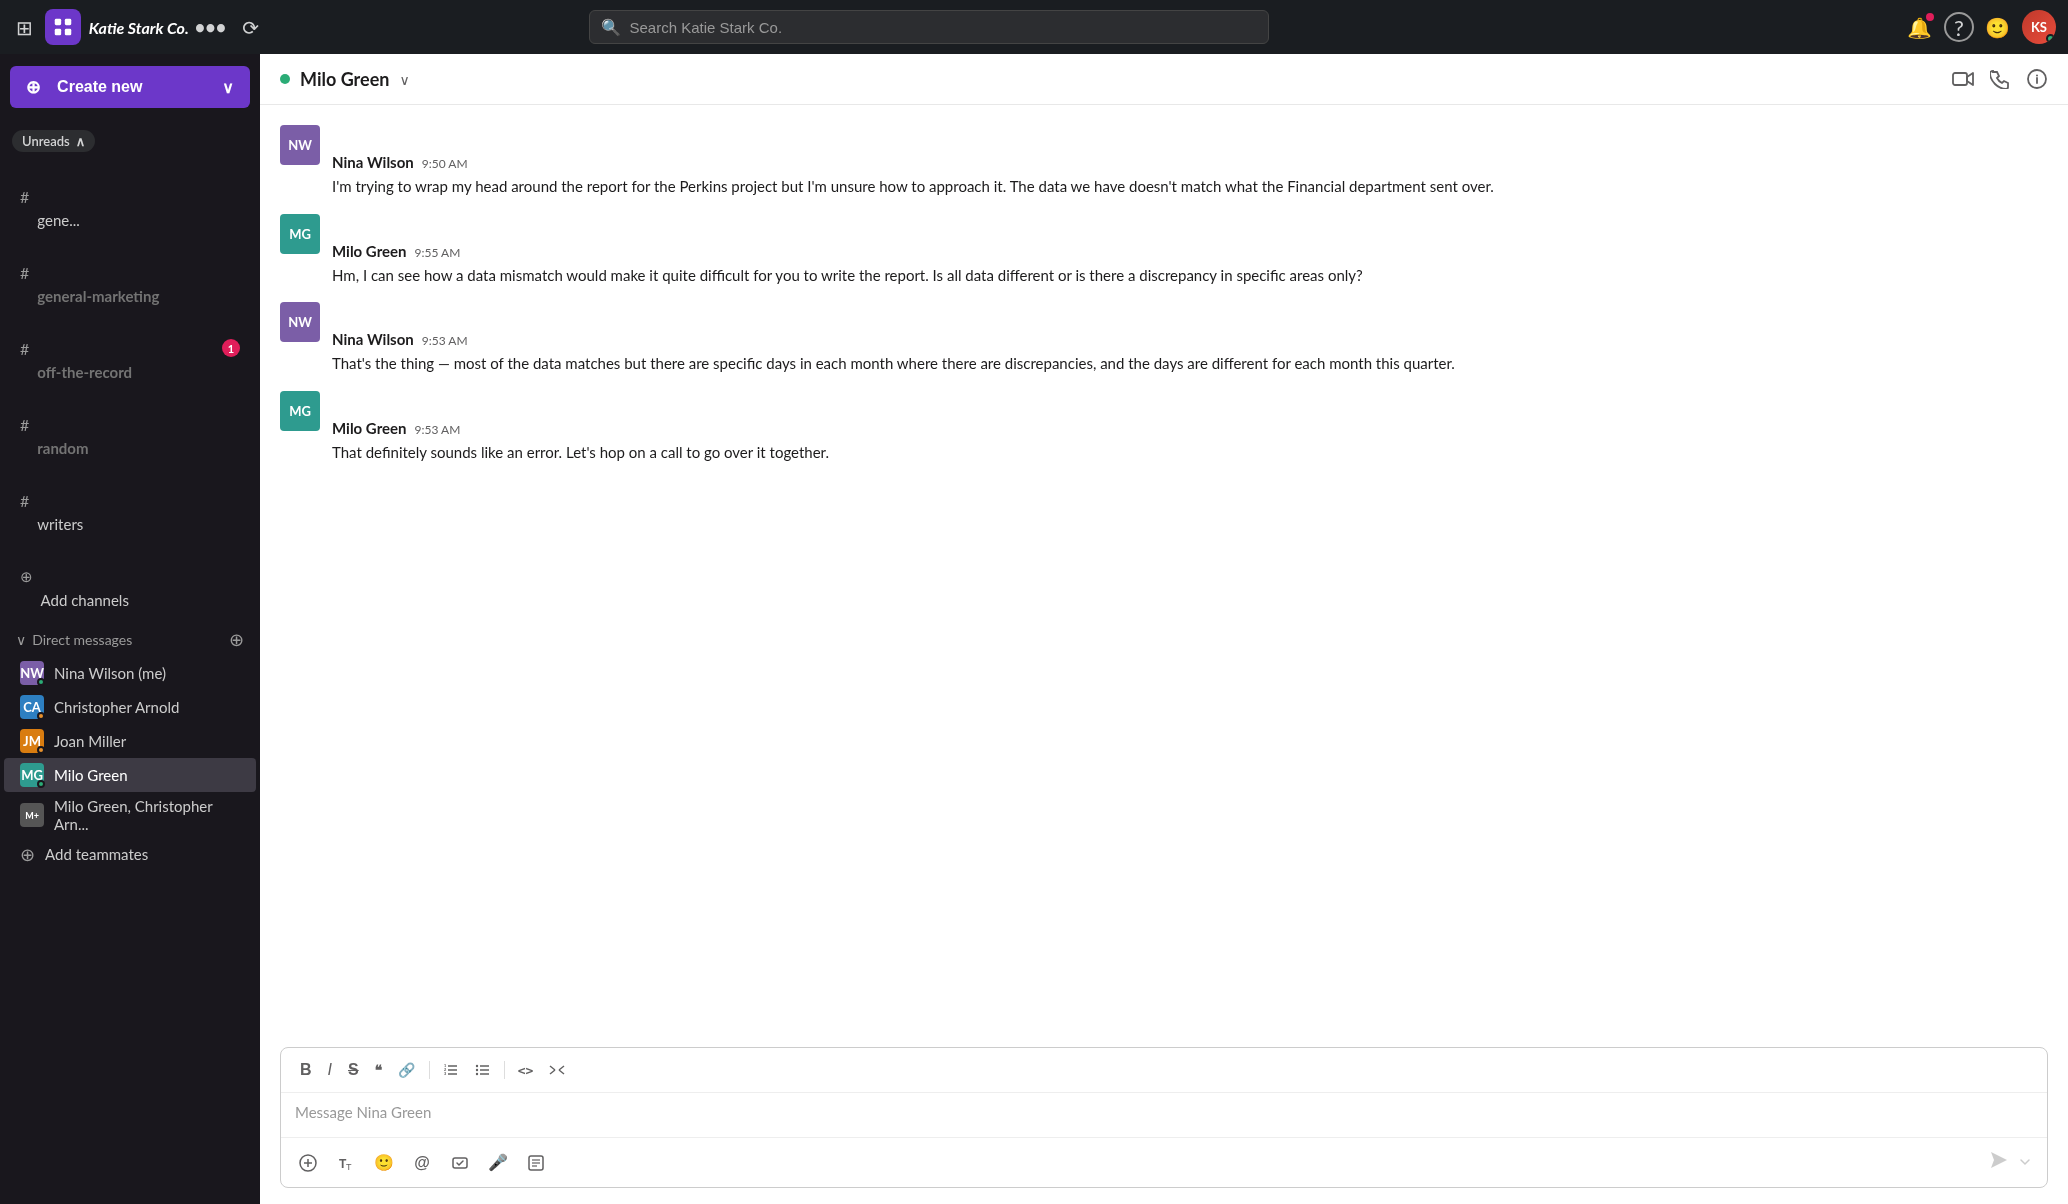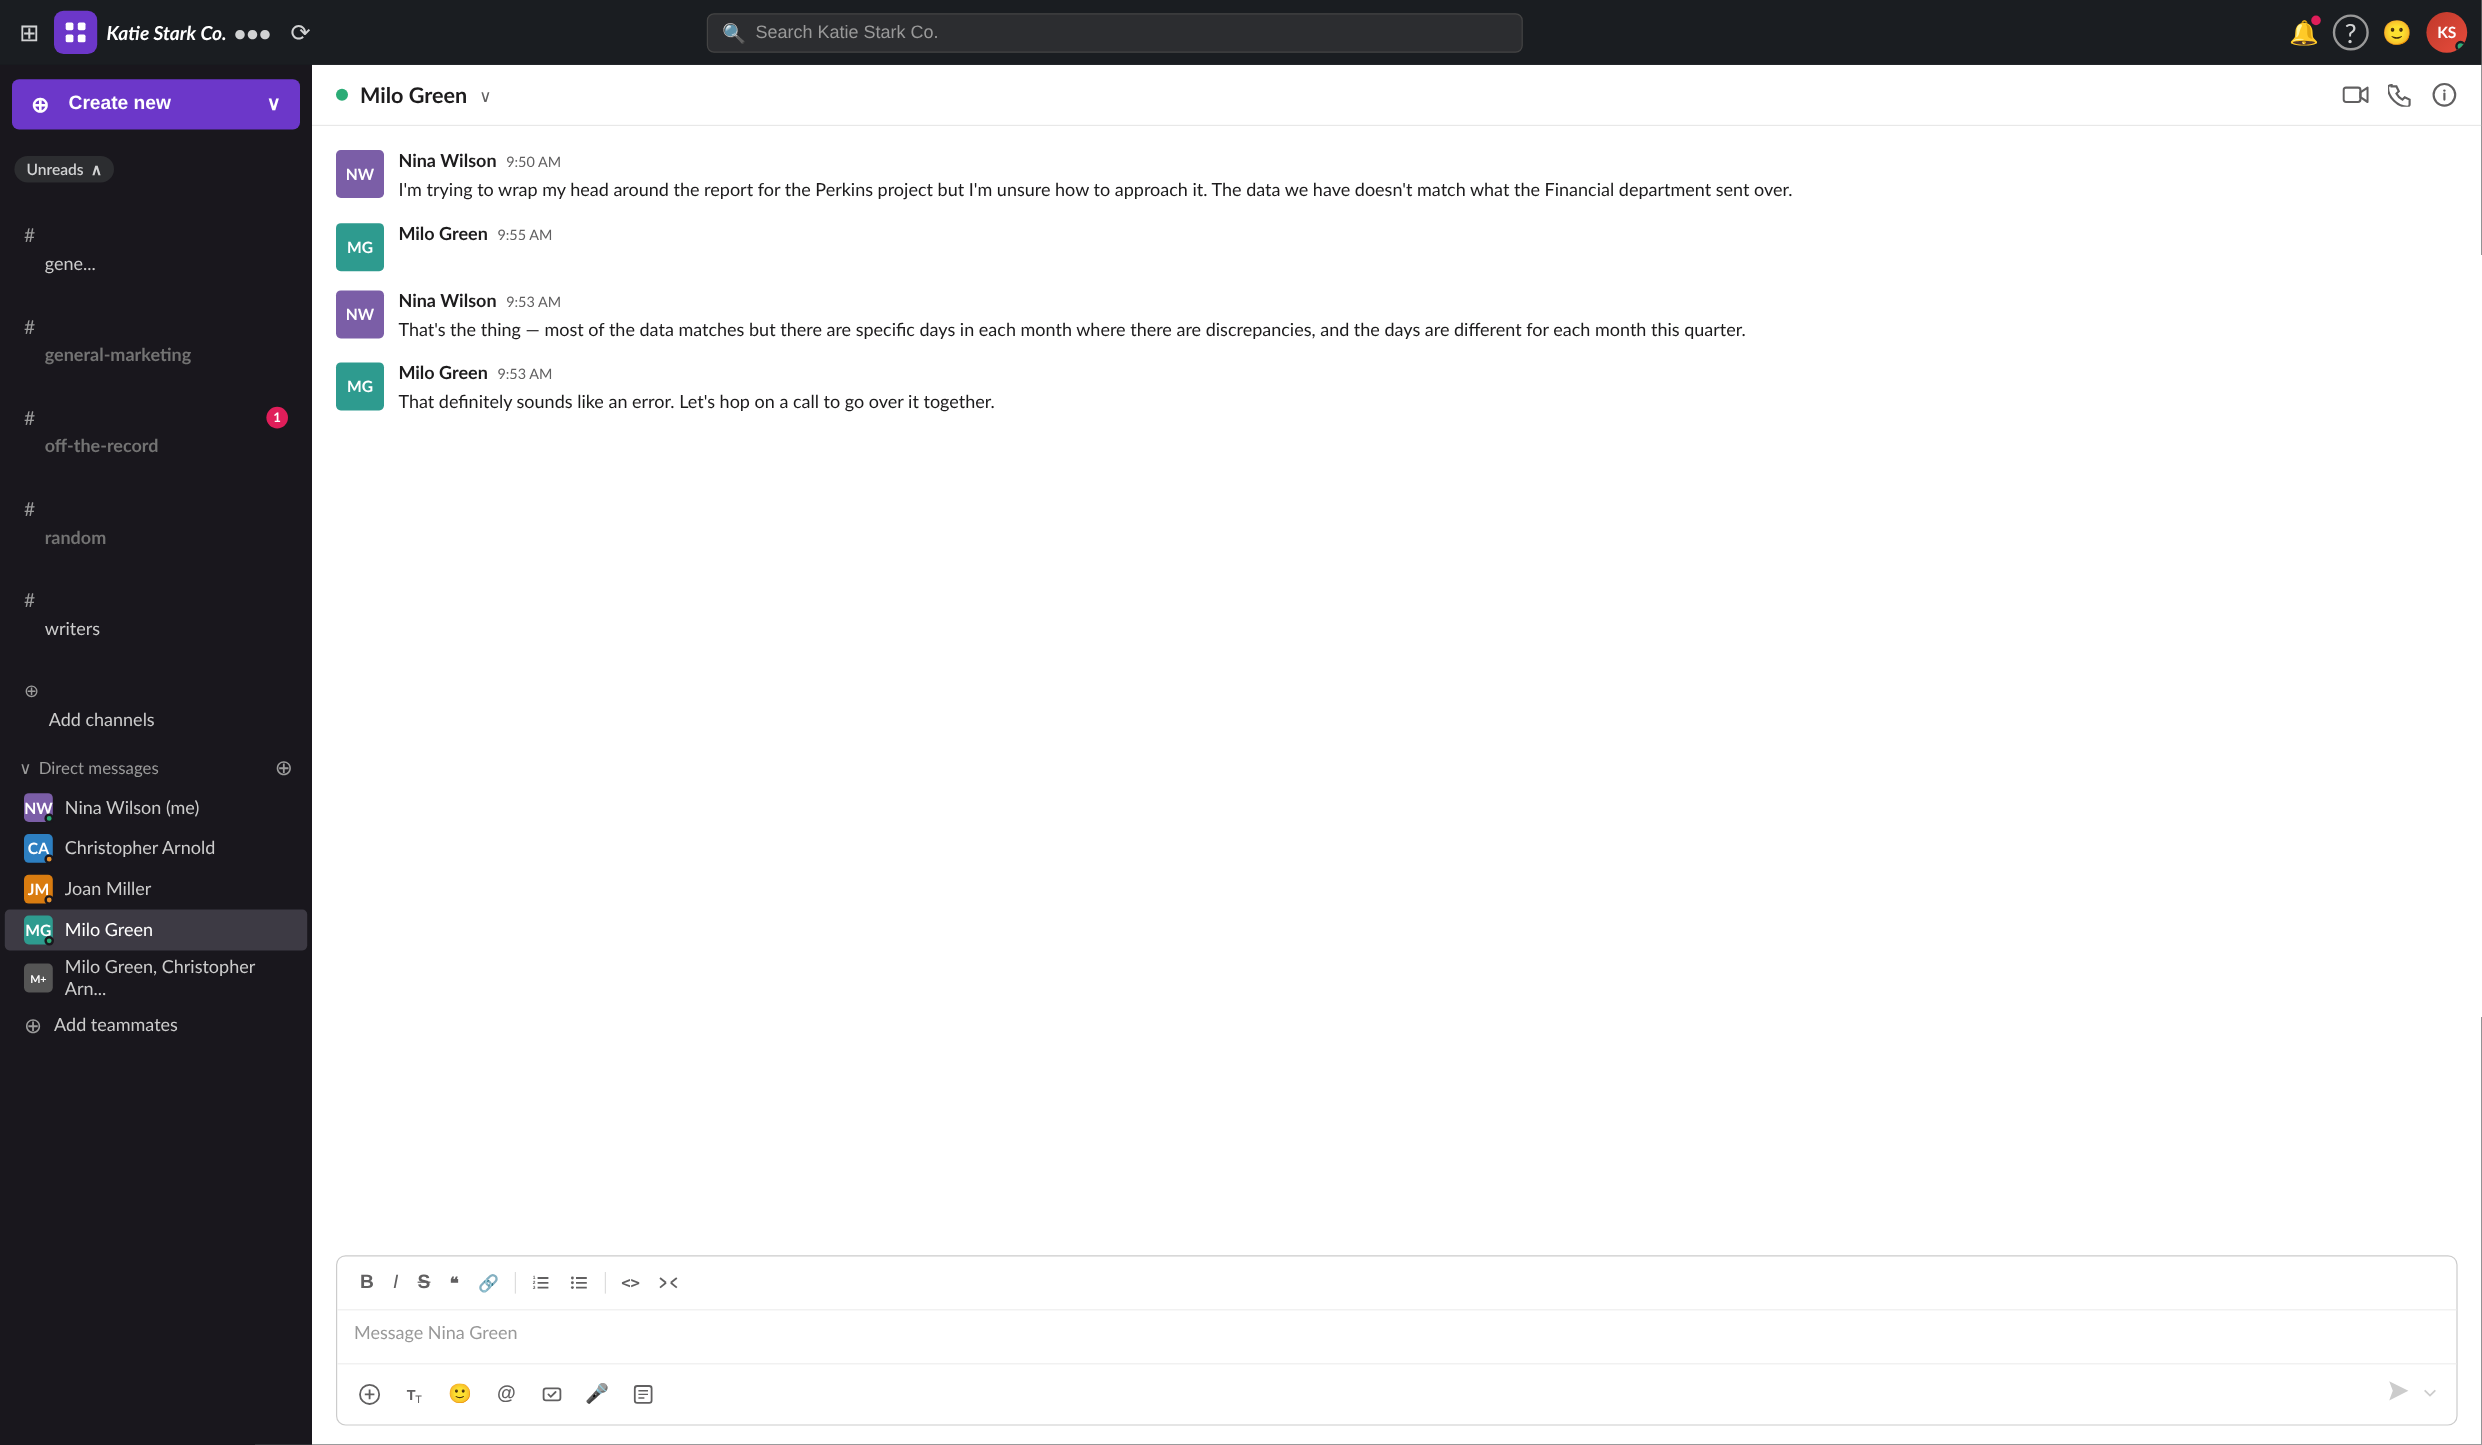--- a/index.html
+++ b/index.html
@@ -130,21 +130,21 @@
     .chat-header-right { display: flex; align-items: center; gap: 16px; }
     .header-icon-btn { color: #616061; font-size: 18px; cursor: pointer; display: flex; align-items: center; }
 
     .messages-area { flex: 1; overflow-y: auto; padding: 20px 20px 10px; display: flex; flex-direction: column; gap: 0; }
 
     .message-group { display: flex; gap: 12px; margin-bottom: 16px; }
     .msg-avatar {
       width: 40px; height: 40px; border-radius: 4px; flex-shrink: 0;
       background: #ccc; overflow: hidden; display: flex; align-items: center; justify-content: center;
     }
-    .msg-content { flex: 1; }
+    .msg-content { flex: 1; margin-top: 28px; }
     .msg-header { display: flex; align-items: baseline; gap: 8px; margin-bottom: 4px; }
     .msg-name { font-weight: 700; color: #1d1c1d; font-size: 15px; }
     .msg-time { color: #616061; font-size: 12px; }
     .msg-text { color: #1d1c1d; font-size: 15px; line-height: 1.5; }
 
     .new-divider {
       display: flex; align-items: center; gap: 12px; margin: 8px 0 16px;
     }
     .new-divider .line { flex: 1; height: 1px; background: #e8003d; }
     .new-divider .new-label { color: #e8003d; font-size: 13px; font-weight: 700; }
@@ -374,20 +374,21 @@
 
       <div class="message-group">
         <div class="msg-avatar av-teal">
           <span class="face-avatar">MG</span>
         </div>
         <div class="msg-content">
           <div class="msg-header">
             <span class="msg-name">Milo Green</span>
             <span class="msg-time">9:55 AM</span>
           </div>
+          <div class="msg-text">Hm, I can see how a data mismatch would make it quite difficult for you to write the report. Is all data different or is there a discrepancy in specific areas only?</div>
         </div>
       </div>
 
       <div class="message-group">
         <div class="msg-avatar av-purple">
           <span class="face-avatar">NW</span>
         </div>
         <div class="msg-content">
           <div class="msg-header">
             <span class="msg-name">Nina Wilson</span>

